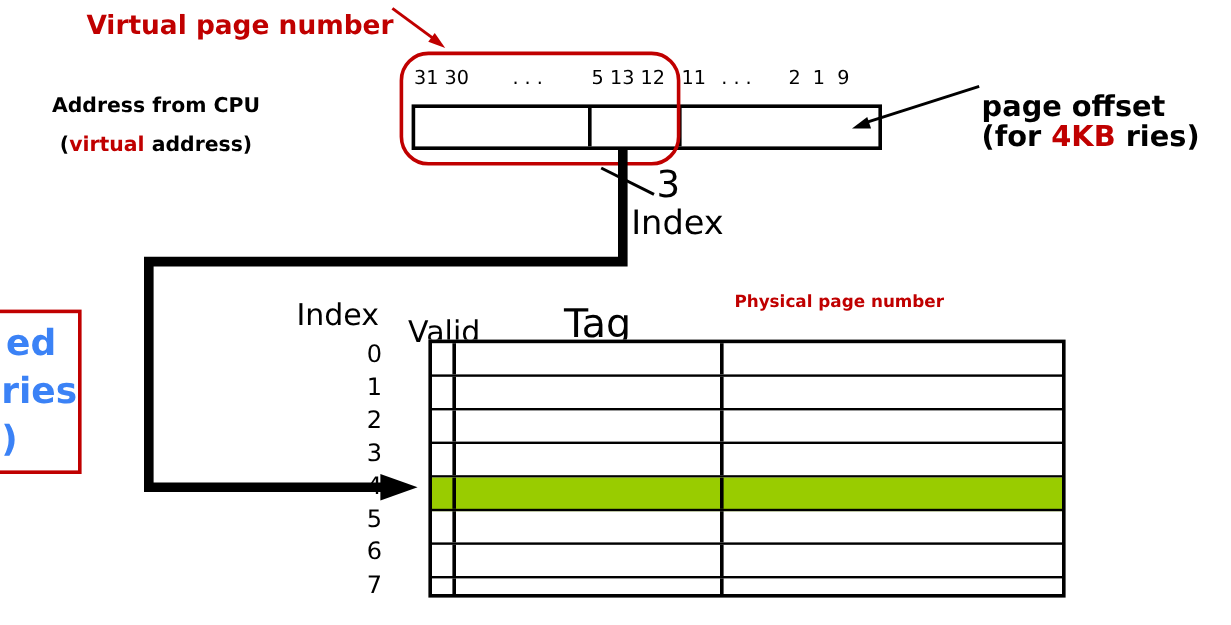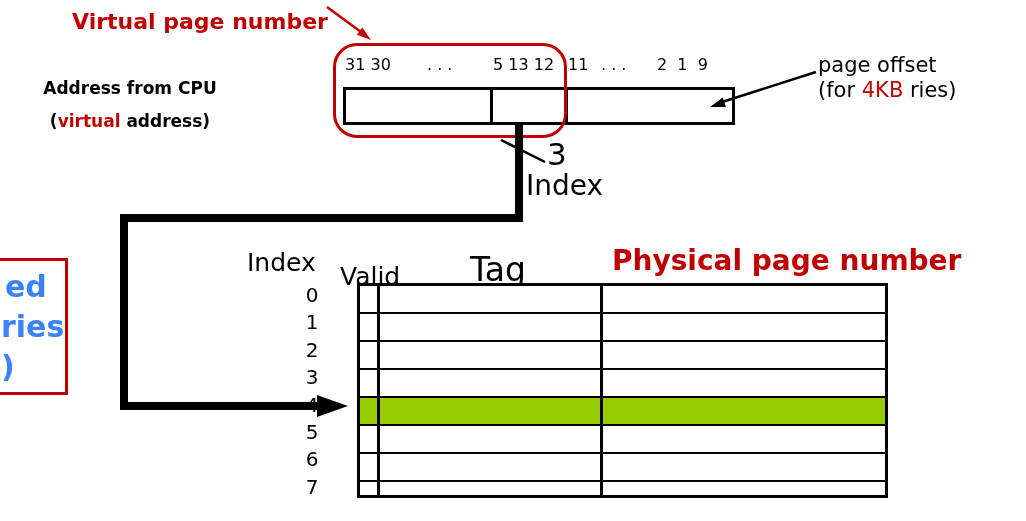--- a/index.html
+++ b/index.html
@@ -28,38 +28,38 @@
 
   
   .bit-label{position:absolute;top:55px;font-size:16px;white-space:pre;}
   #bl0{left:345px;} #bl1{left:427px;} #bl2{left:493px;}
   #bl3{left:568px;} #bl4{left:601px;} #bl5{left:657px;}
 
   
   #vpn-outline{left:333px;top:43px;width:234px;height:95px;border:3px solid #C00000;border-radius:24px;box-sizing:border-box;background:transparent;}
 
   
-  #offset-caption{left:818px;top:53px;font-size:21px;font-weight:normal;line-height:25px;white-space:nowrap;}
+  #offset-caption{left:818px;top:77px;font-size:24px;font-weight:bold;line-height:25px;white-space:nowrap;}
 
   
   #bus-width-label{left:547px;top:136px;font-size:31px;}
   #index-tap-label{left:526px;top:169px;font-size:28px;}
 
   
   #clipped-note{left:-152px;top:258px;width:220px;height:137px;border:3px solid #C00000;box-sizing:border-box;}
   .clip-line{position:absolute;font-size:30px;font-weight:bold;color:#3b82f6;line-height:32px;white-space:nowrap;}
   #clip1{left:154px;top:10px;}
   #clip2{left:150px;top:50px;}
   #clip3{left:150px;top:90px;}
 
   
   #hdr-index{left:247px;top:248px;font-size:25px;}
   #hdr-valid{left:340px;top:262px;font-size:25px;text-align:center;}
   #hdr-tag{left:470px;top:250px;font-size:33px;}
-  #hdr-ppn{left:612px;top:244px;font-size:28px;font-weight:bold;color:#C00000;white-space:nowrap;}
+  #hdr-ppn{left:612px;top:244px;font-size:14px;font-weight:bold;color:#C00000;white-space:nowrap;}
 
   
   #row-index-column{left:300px;top:0;width:24px;height:521px;}
   .row-index{position:absolute;width:24px;text-align:center;font-size:20px;line-height:21px;z-index:1;}
 
   
   #page-table{
     left:357px;top:283px;width:531px;height:215px;
     border:3px solid #000;box-sizing:border-box;
     display:grid;grid-template-rows:repeat(7,28px) 1fr;

